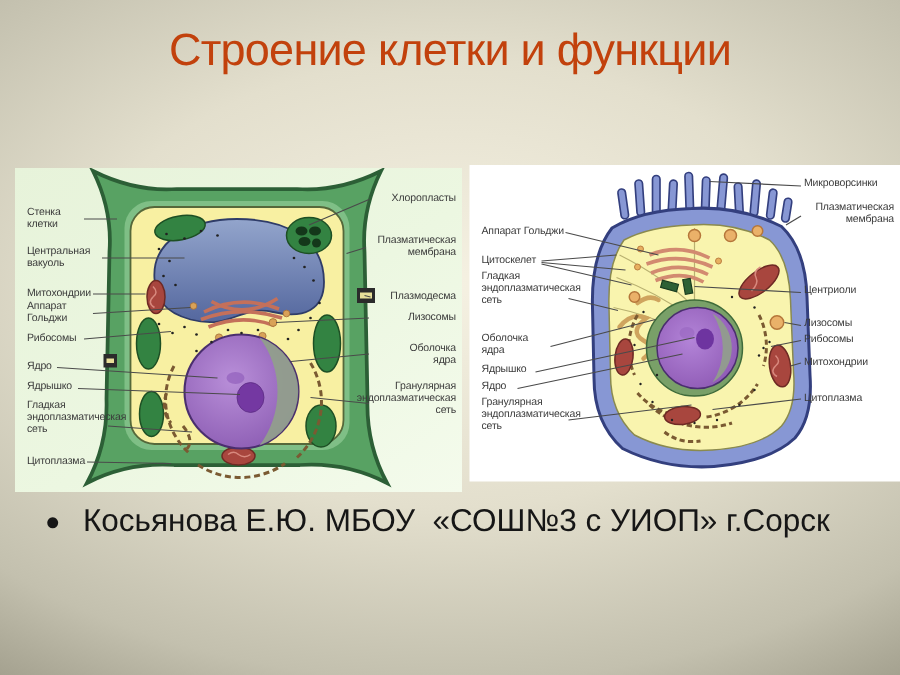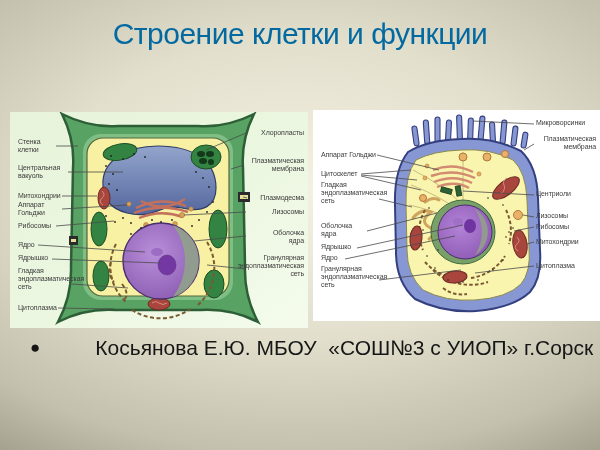--- a/index.html
+++ b/index.html
@@ -6,21 +6,21 @@
   body{
     width:600px;height:450px;overflow:hidden;
     font-family:"Liberation Sans","DejaVu Sans",sans-serif;
     position:relative;
     background:radial-gradient(ellipse 115% 95% at 50% 42%,
       #f5f1e2 0%, #e3dfcd 35%, #c3c0ae 62%, #94917f 82%, #6e6c5b 100%);
   }
   .slide{position:absolute;inset:0;}
   .title{
     position:absolute;top:12px;left:0;width:600px;
-    text-align:center;color:#0369a1;
+    text-align:center;color:#c2410c;
     font-size:30px;line-height:44px;letter-spacing:-0.5px;
   }
   .panel{position:absolute;}
   .panel svg{position:absolute;left:0;top:0;}
   .panel-plant{
     left:10px;top:112px;width:298px;height:216px;
     background:linear-gradient(145deg,#e7f3da 0%,#ecf7e1 55%,#f4fbec 100%);
   }
   .panel-animal{
     left:313px;top:110px;width:287px;height:211px;
@@ -28,21 +28,21 @@
   }
   .lbl{
     position:absolute;font-size:7px;line-height:1.14;color:#3c3c3c;
     letter-spacing:-0.1px;
   }
   .footer{
     position:absolute;left:30px;top:336px;width:560px;
     color:#161616;font-size:21px;display:flex;align-items:flex-start;
   }
   .footer .dot{font-size:17px;margin:2px 15px 0 0;}
-  .footer .txt{white-space:pre;margin-left:40px;}
+  .footer .txt{white-space:pre;}
 </style>
 </head>
 <body>
 
 <div class="slide">
 
   <div class="title">
     <div>Строение клетки и функции</div>
   </div>
 

